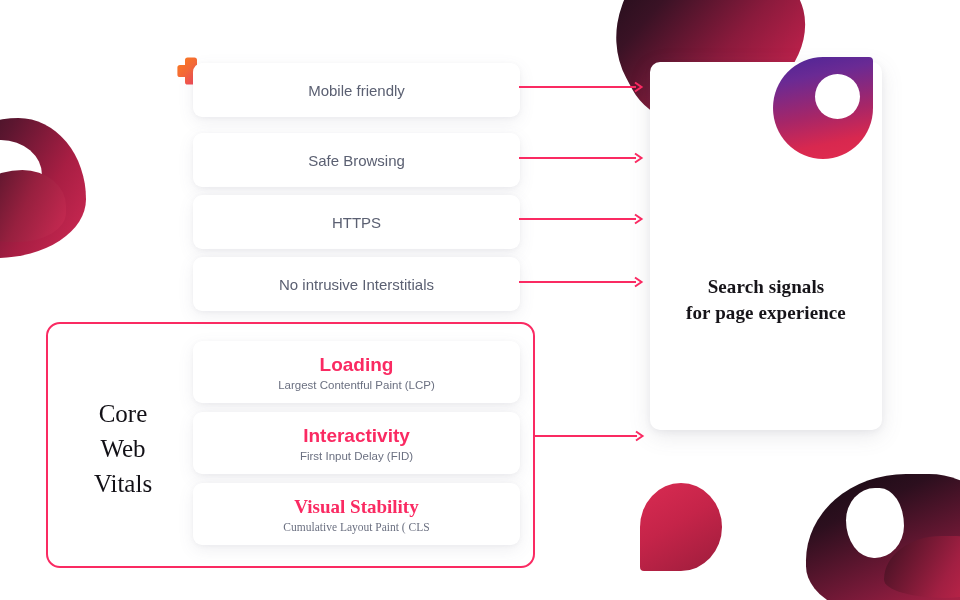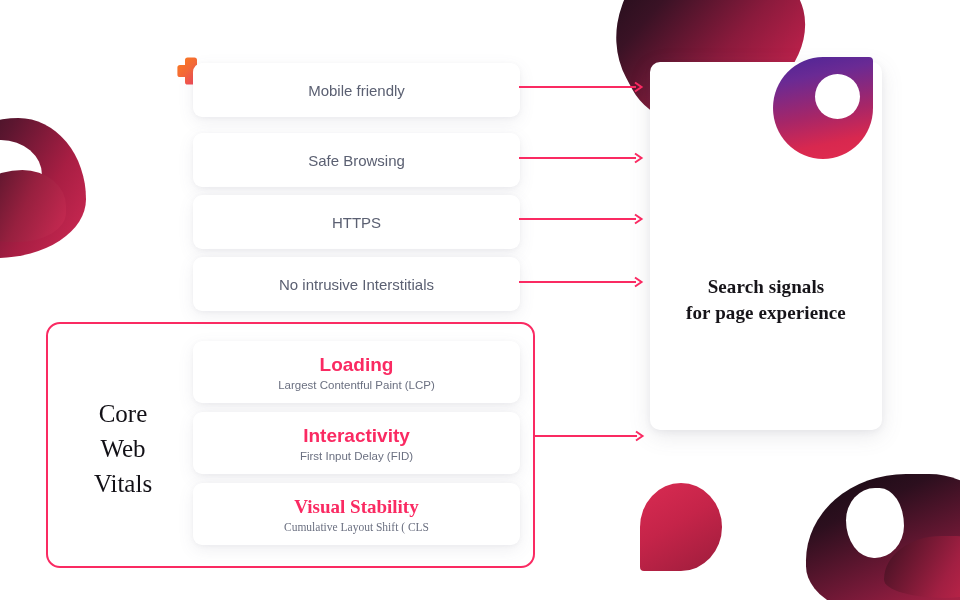--- a/index.html
+++ b/index.html
@@ -284,21 +284,21 @@
   <div class="card card-vital" id="card-loading">
     <span class="vital-title">Loading</span>
     <span class="vital-sub">Largest Contentful Paint (LCP)</span>
   </div>
   <div class="card card-vital" id="card-interact">
     <span class="vital-title">Interactivity</span>
     <span class="vital-sub">First Input Delay (FID)</span>
   </div>
   <div class="card card-vital" id="card-visual">
     <span class="vital-title">Visual Stability</span>
-    <span class="vital-sub">Cumulative Layout Shift ( CLS</span>
+    <span class="vital-sub">Cumulative Layout Paint ( CLS</span>
   </div>
 
   <svg class="arrow" id="arrow-1" width="126" height="14" viewBox="0 0 126 14">
     <path d="M0 7 H117" stroke="#fa2a62" stroke-width="2" fill="none"></path>
     <path d="M116 2.5 L122.5 7 L116 11.5" stroke="#fa2a62" stroke-width="2" fill="none" stroke-linejoin="miter"></path>
   </svg>
   <svg class="arrow" id="arrow-2" width="126" height="14" viewBox="0 0 126 14">
     <path d="M0 7 H117" stroke="#fa2a62" stroke-width="2" fill="none"></path>
     <path d="M116 2.5 L122.5 7 L116 11.5" stroke="#fa2a62" stroke-width="2" fill="none" stroke-linejoin="miter"></path>
   </svg>

